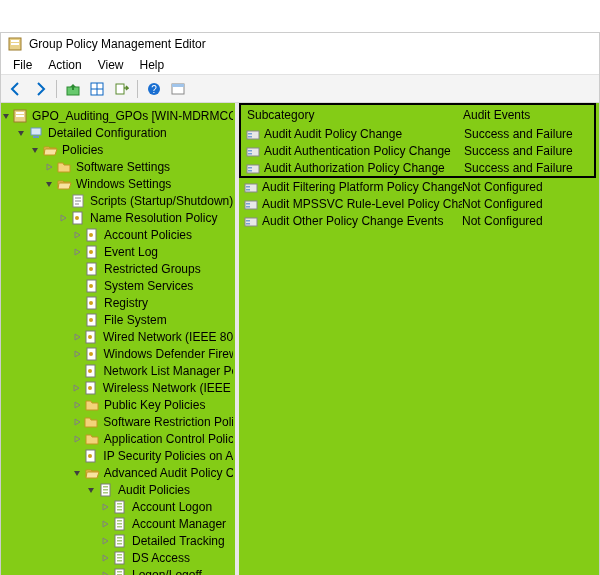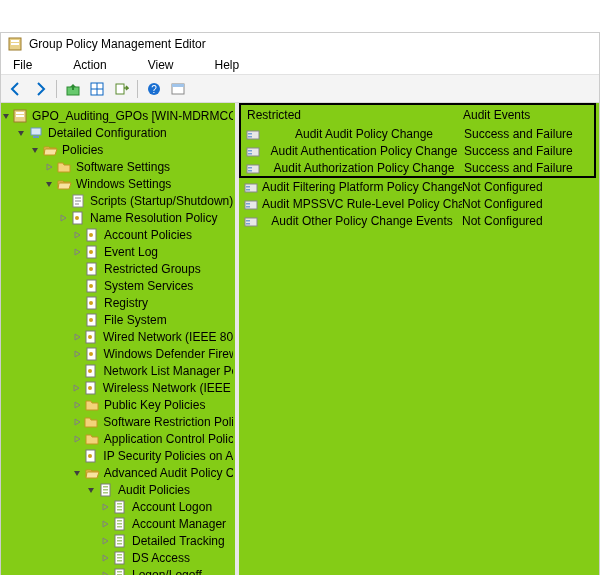--- a/index.html
+++ b/index.html
@@ -1,20 +1,20 @@
 <!DOCTYPE html>
 <html><head>
 <meta charset="utf-8">
 <style>
   * { box-sizing: border-box; }
   html, body { margin: 0; padding: 0; font-family: "Segoe UI", Tahoma, Arial, sans-serif; font-size: 12px; color: #000; background: #fff; }
   .window { width: 600px; height: 575px; display: flex; flex-direction: column; background: #84cc16; border: 1px solid #ccc; margin-top: 32px; }
   .title-bar { display: flex; align-items: center; padding: 3px 6px; background: #fff; height: 22px; font-size: 12px; }
   .title-bar .icon { width: 16px; height: 16px; margin-right: 6px; display: inline-flex; align-items: center; justify-content: center; }
-  .menu-bar { display: flex; align-items: center; padding: 0 4px; height: 20px; background: #fff; border-bottom: 1px solid #e2e2e2; gap: 25px; }
+  .menu-bar { display: flex; align-items: center; padding: 0 4px; height: 20px; background: #fff; border-bottom: 1px solid #e2e2e2; }
   .menu-item { padding: 2px 8px; cursor: default; }
   .tool-bar { display: flex; align-items: center; gap: 2px; padding: 2px 4px; height: 28px; background: #f4f4f4; border-bottom: 1px solid #d9d9d9; }
   .tool-btn { width: 22px; height: 22px; display: inline-flex; align-items: center; justify-content: center; border: 1px solid transparent; }
   .tool-sep { width: 1px; height: 18px; background: #c0c0c0; margin: 0 3px; }
   .content { flex: 1; display: flex; overflow: hidden; }
   .splitter { width: 4px; background: #e8e8e8; cursor: ew-resize; }
   
   .nav-pane { width: 234px; overflow: hidden; padding-top: 4px; }
   .tree, .tree ul { list-style: none; margin: 0; padding: 0; }
   .tree ul { padding-left: 14px; }
@@ -25,21 +25,21 @@
   .node-icon { width: 16px; height: 16px; display: inline-flex; align-items: center; justify-content: center; margin-right: 3px; flex-shrink: 0; }
   .node-label { overflow: hidden; text-overflow: clip; white-space: nowrap; padding: 0 1px; }
   
   .details-pane { flex: 1; overflow: hidden; display: flex; flex-direction: column; }
   .dhead { display: flex; align-items: center; height: 20px; border-bottom: 1px solid #e0e0e0; padding-left: 4px; }
   .col1 { width: 218px; padding-left: 2px; }
   .col2 { flex: 1; }
   .dlist { padding: 0; margin: 0; }
   .drow { display: flex; align-items: center; height: 17px; padding-left: 4px; }
   .drow .icon { width: 16px; height: 14px; margin-right: 3px; display: inline-flex; align-items: center; justify-content: center; flex-shrink: 0; }
-  .drow .c1 { width: 200px; overflow: hidden; white-space: nowrap; text-align: center; }
+  .drow .c1 { width: 200px; overflow: hidden; white-space: nowrap; }
   .drow .c2 { flex: 1; overflow: hidden; white-space: nowrap; }
   .highlight-wrap { border: 2px solid #000; margin-right: 3px; }
   .highlight-wrap .dhead { border-bottom: none; }
 </style>
 </head>
 <body>
 
 <svg width="0" height="0" style="position:absolute">
   <defs>
     <g id="i-gpe">
@@ -588,21 +588,21 @@
           </ul>
         </li>
       </ul>
     </div>
 
     <div class="splitter"></div>
 
     <div class="details-pane">
       <div class="highlight-wrap">
         <div class="dhead">
-          <div class="col1">Restricted</div>
+          <div class="col1">Subcategory</div>
           <div class="col2">Audit Events</div>
         </div>
         <div class="dlist">
           <div class="drow">
               <span class="icon">
                 <svg width="16" height="14">
                   <use href="#i-regitem"></use>
                 </svg>
               </span>
               <span class="c1">Audit Audit Policy Change</span>

